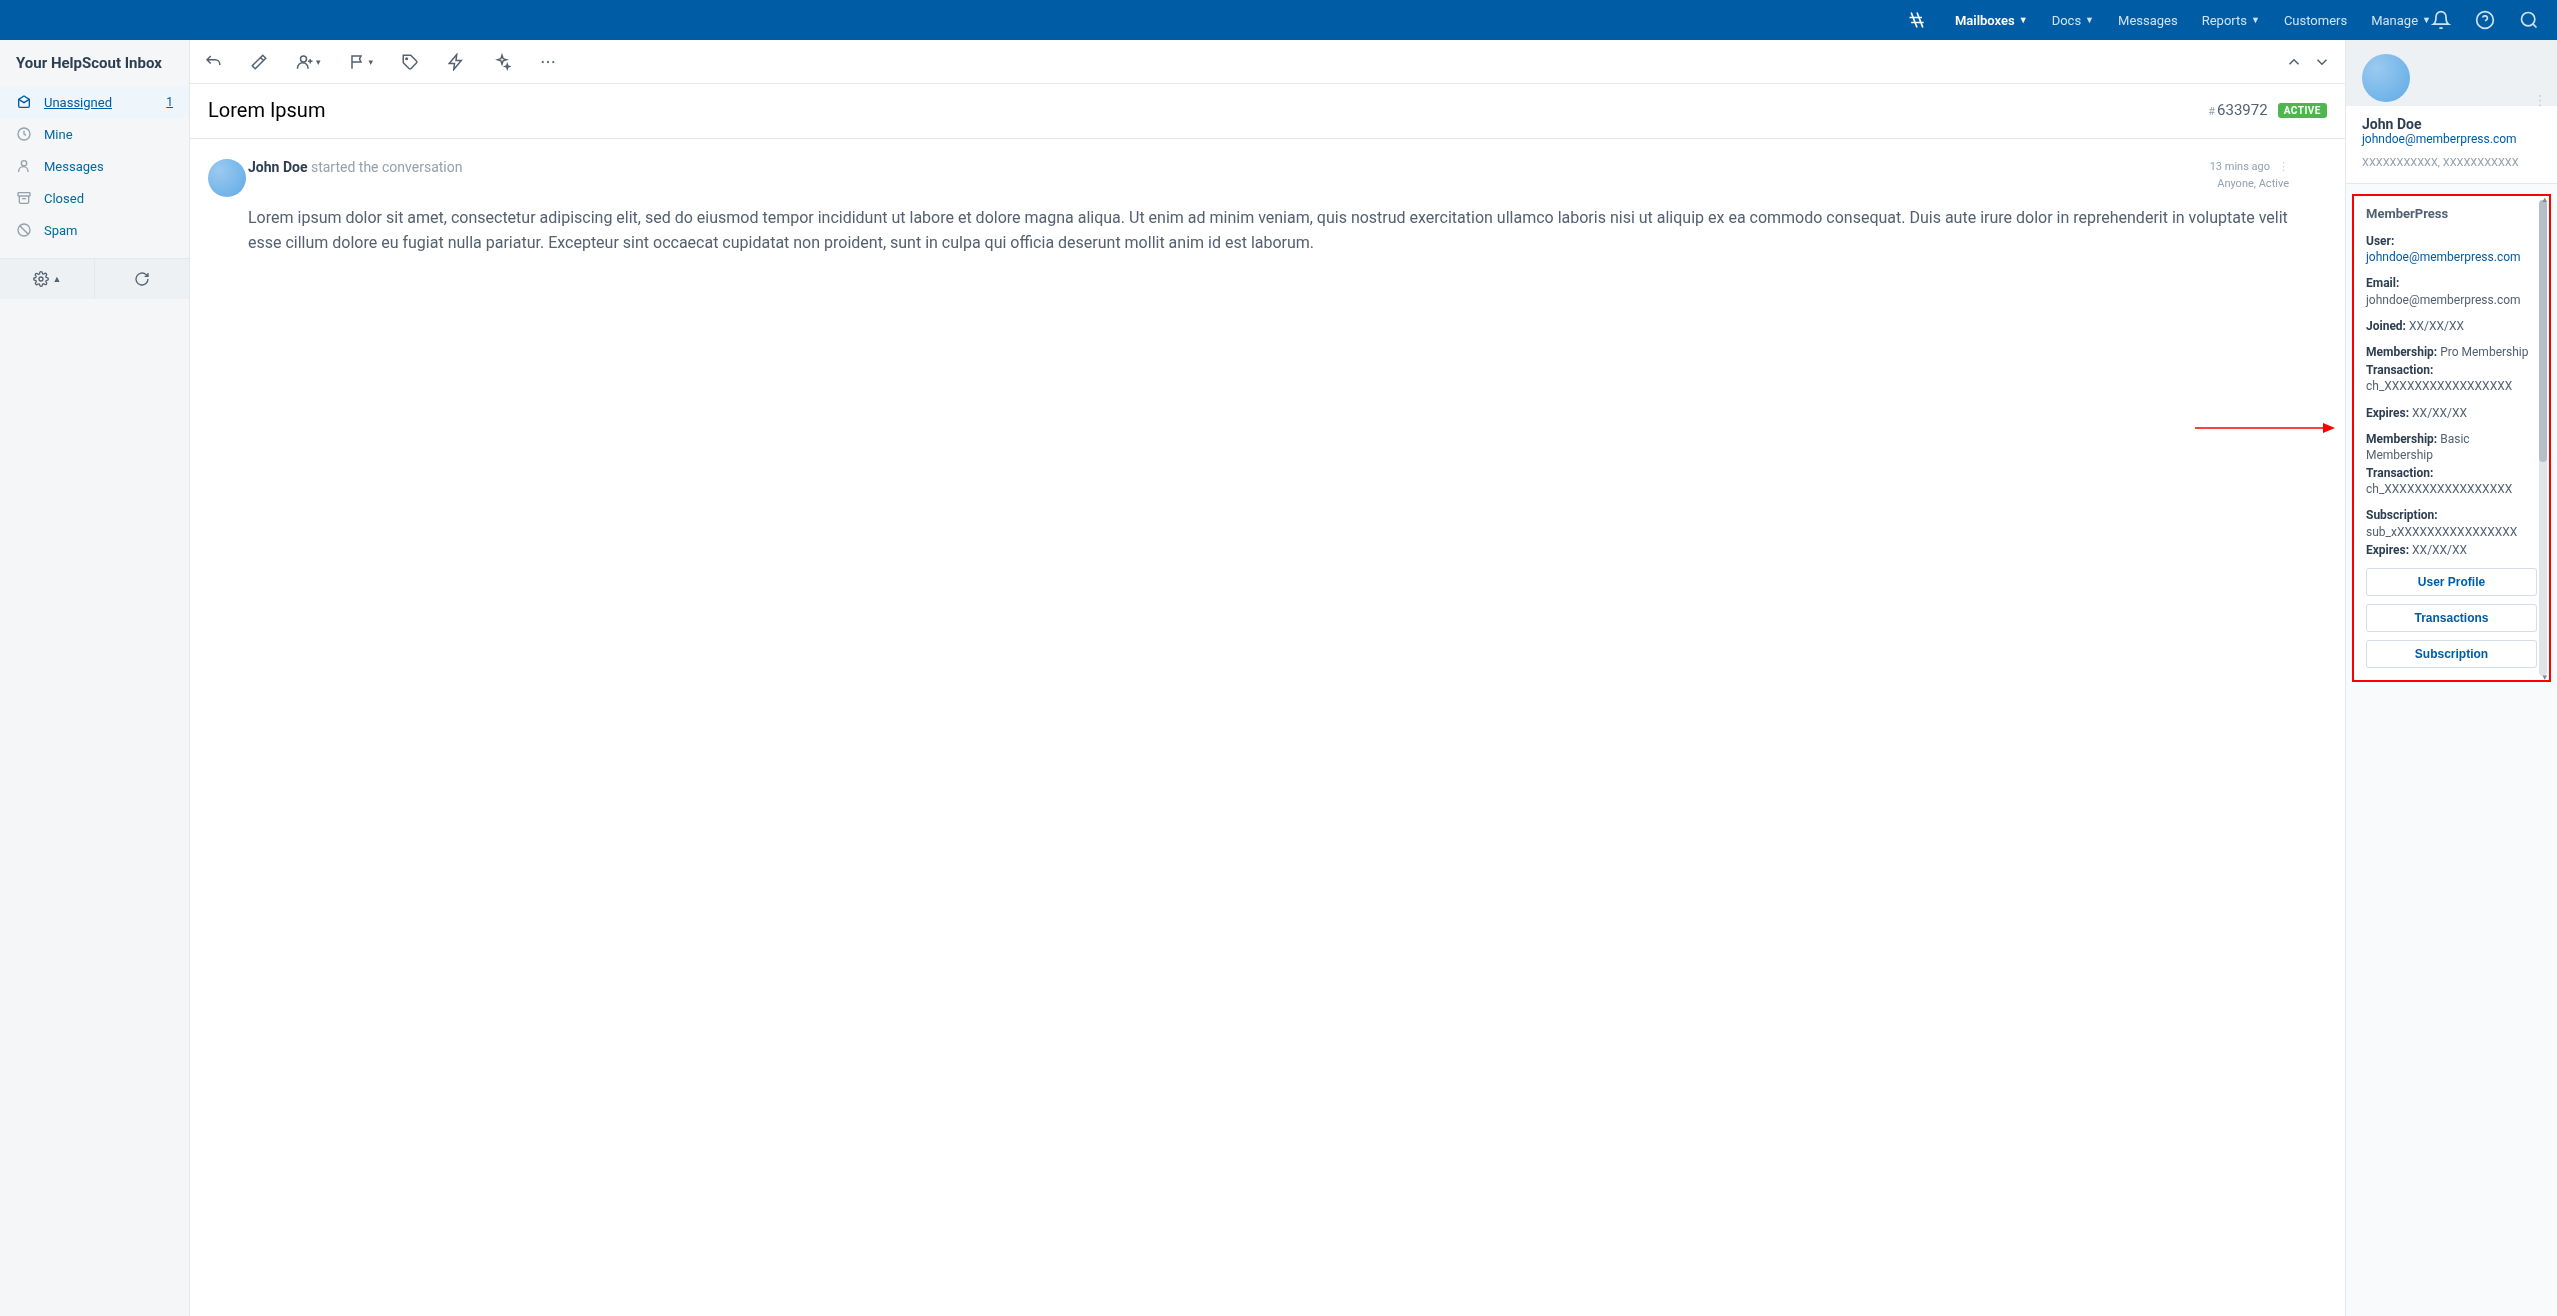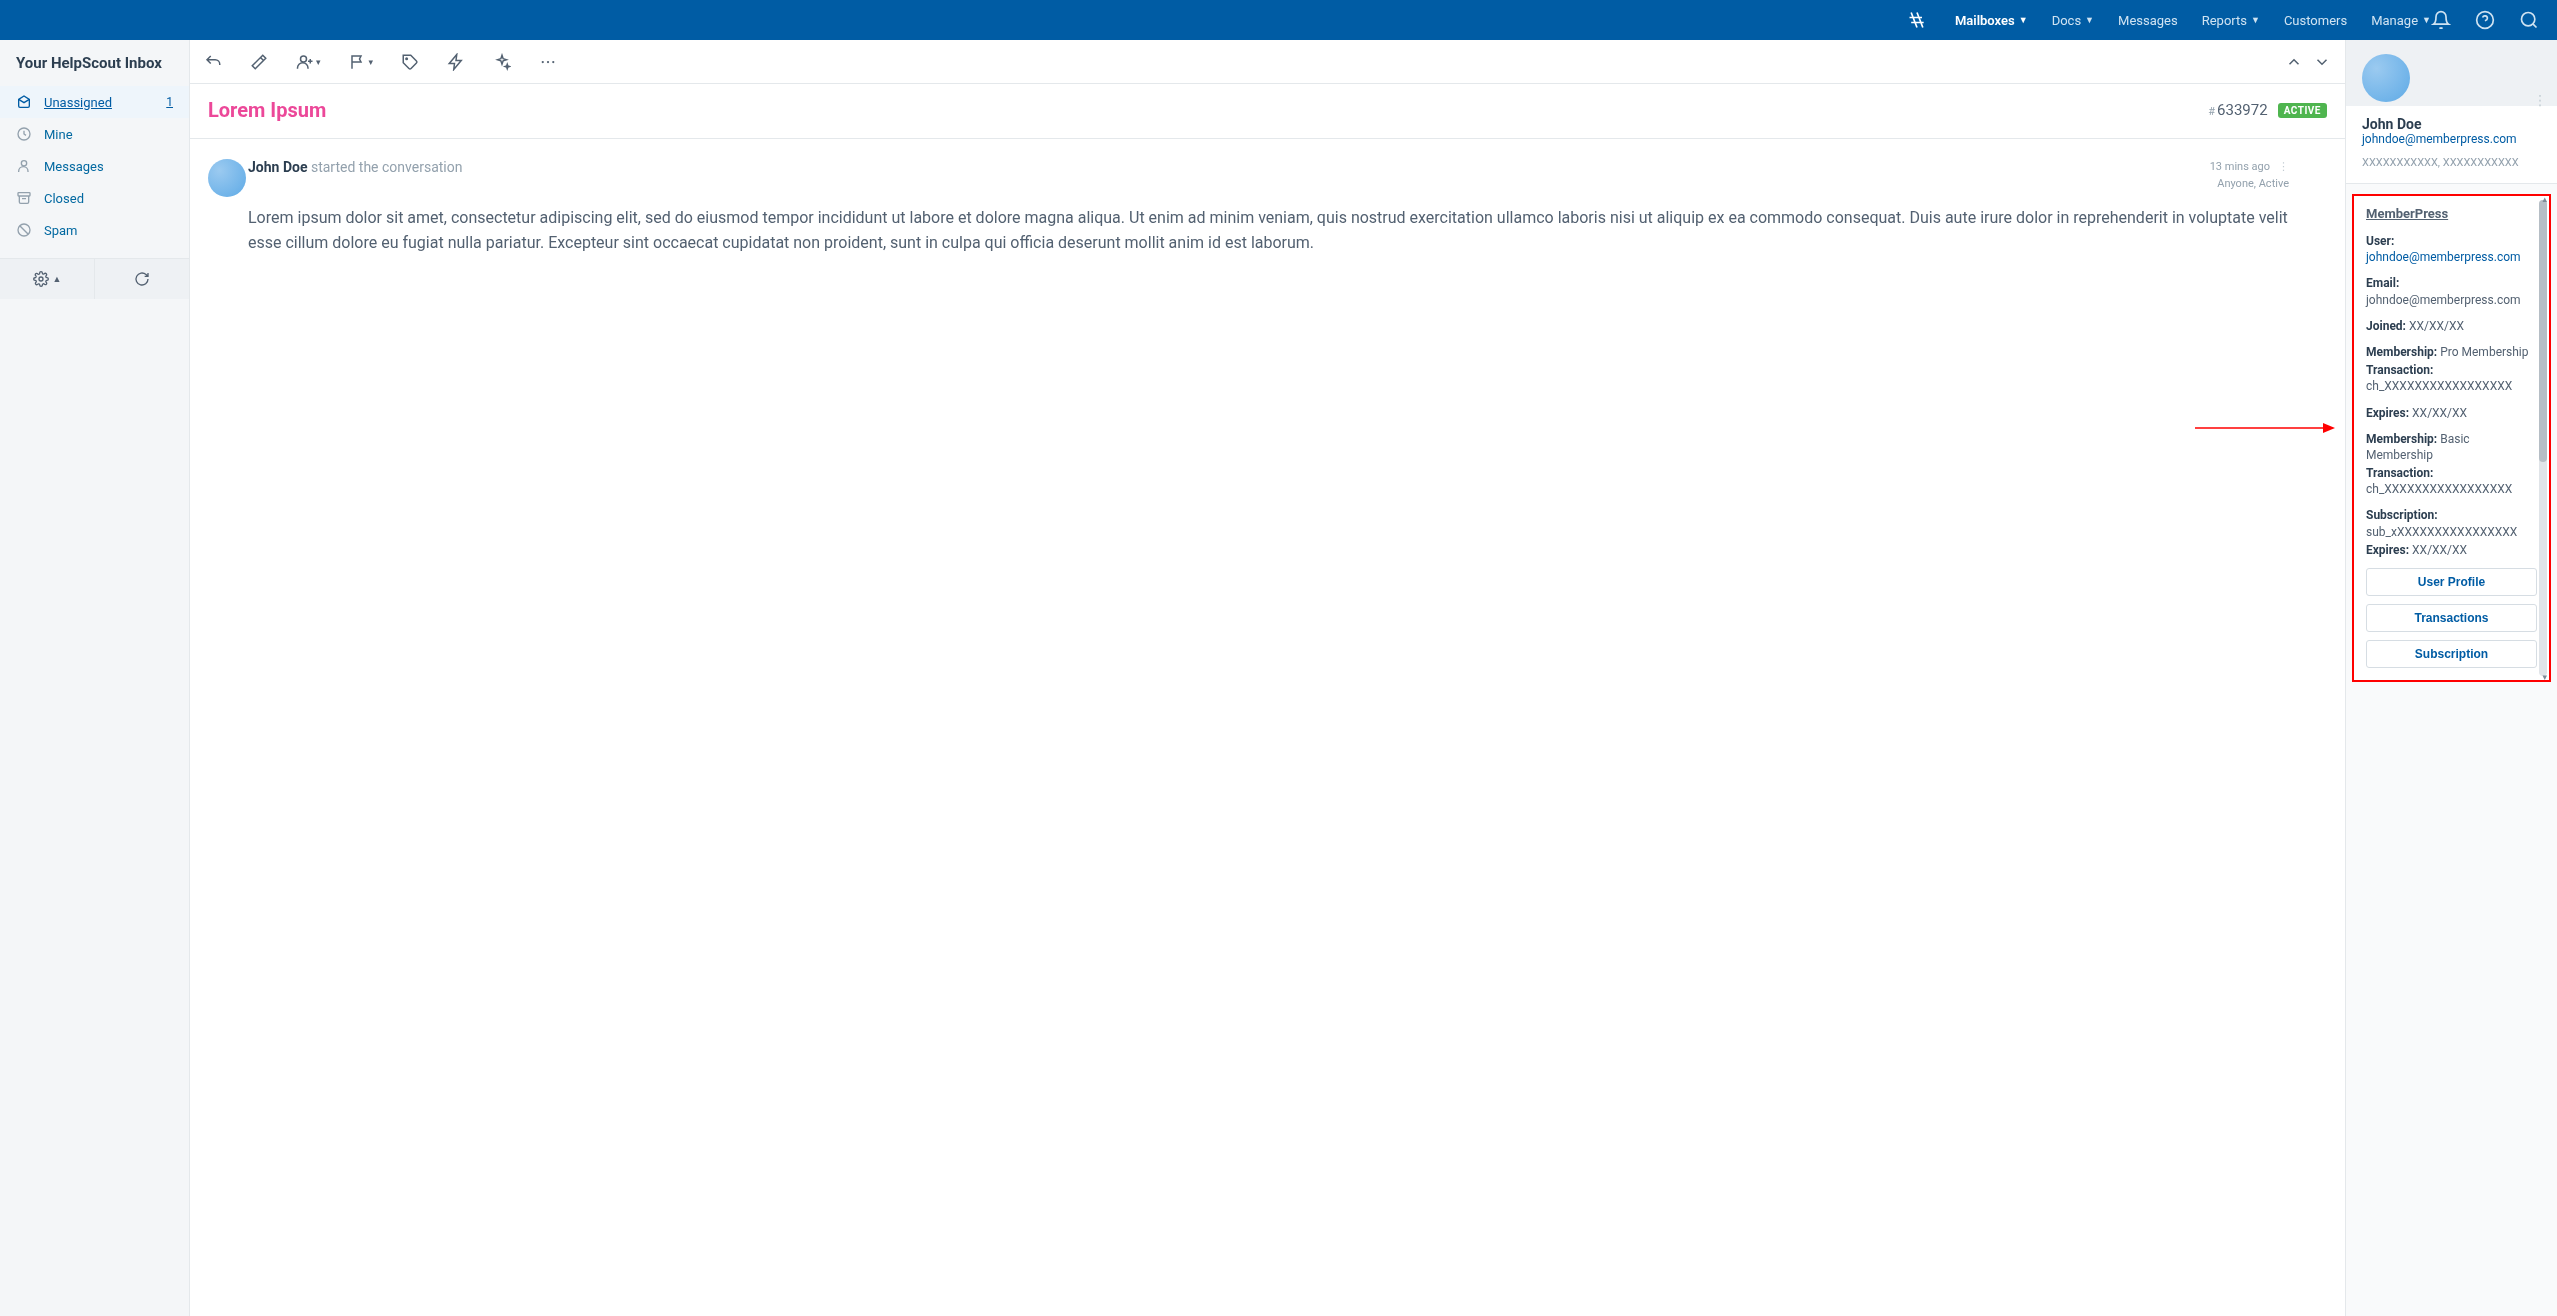--- a/index.html
+++ b/index.html
@@ -31,21 +31,21 @@
 
 
 .main { flex: 1; display: flex; flex-direction: column; min-width: 0; }
 .toolbar { height: 44px; border-bottom: 1px solid #e4e8eb; display: flex; align-items: center; padding: 0 14px; gap: 28px; }
 .toolbar .spacer { flex: 1; }
 .tool-btn { color: #536171; cursor: pointer; display: flex; align-items: center; gap: 2px; }
 .tool-btn svg { width: 18px; height: 18px; }
 .nav-arrows { display: flex; gap: 10px; }
 
 .subject-row { display: flex; align-items: center; padding: 14px 18px 16px 18px; border-bottom: 1px solid #e4e8eb; }
-.subject { font-size: 20px; font-weight: 700; color: #ec4899; flex: 1; }
+.subject { font-size: 20px; font-weight: 400; color: #000000; flex: 1; }
 .conv-num { color: #536171; font-size: 15px; }
 .conv-num .hash { font-size: 11px; color: #93a1ad; margin-right: 2px; }
 .status-badge { background: #4fb54f; color: #fff; font-size: 10px; font-weight: 700; padding: 2px 6px; border-radius: 3px; margin-left: 10px; letter-spacing: 0.5px; }
 
 .thread { padding: 20px 56px 20px 18px; display: flex; gap: 2px; }
 .avatar { width: 38px; height: 38px; border-radius: 50%; background: radial-gradient(circle at 30% 30%, #9bcaf0, #5eaae6); flex-shrink: 0; }
 .thread-body { flex: 1; min-width: 0; }
 .thread-header { display: flex; align-items: flex-start; }
 .thread-header-left { flex: 1; }
 .thread-author { color: #2c3e50; font-weight: 700; font-size: 14px; }
@@ -58,21 +58,21 @@
 .rightpanel { width: 212px; border-left: 1px solid #e4e8eb; background: #f9fafb; display: flex; flex-direction: column; overflow-y: auto; position: relative; }
 .customer-header { background: #eef1f4; padding: 14px 16px 4px 16px; position: relative; }
 .customer-avatar { width: 48px; height: 48px; border-radius: 50%; background: radial-gradient(circle at 30% 30%, #9bcaf0, #5eaae6); }
 .customer-more { position: absolute; top: 52px; right: 10px; color: #c2ccd3; cursor: pointer; }
 .customer-info { background: #fff; padding: 10px 16px 14px 16px; border-bottom: 1px solid #e4e8eb; }
 .customer-name { font-weight: 700; font-size: 14px; color: #2c3e50; }
 .customer-email { color: #005ca4; font-size: 12px; }
 .customer-extra { color: #93a1ad; font-size: 11px; margin-top: 10px; }
 
 .widget { margin: 10px 6px; border: 2px solid #ff0000; background: #fff; padding: 10px 12px 12px 12px; font-size: 12px; position: relative; }
-.widget-title { font-weight: 700; color: #536171; margin-bottom: 12px; font-size: 13px; text-decoration: underline; }
+.widget-title { font-weight: 700; color: #536171; margin-bottom: 12px; font-size: 13px; }
 .widget-row { margin-bottom: 10px; color: #536171; line-height: 1.35; }
 .widget-row .wlabel { font-weight: 700; color: #2c3e50; }
 .widget-row .wlink { color: #005ca4; }
 .widget-row.tight { margin-bottom: 2px; }
 .widget-btn { display: block; width: 100%; border: 1px solid #d6dde3; background: #fff; color: #005ca4; font-size: 12px; padding: 6px 0; text-align: center; border-radius: 3px; margin-top: 8px; cursor: pointer; font-weight: 600; }
 .widget-scroll { position: absolute; right: 2px; top: 4px; bottom: 4px; width: 8px; background: #e0e4e8; border-radius: 4px; }
 .widget-scroll-thumb { position: absolute; left: 0; right: 0; top: 0; height: 55%; background: #b6bec5; border-radius: 4px; }
 .widget-scroll-arrow { position: absolute; right: 2px; font-size: 9px; color: #7d8a96; }
 
 

